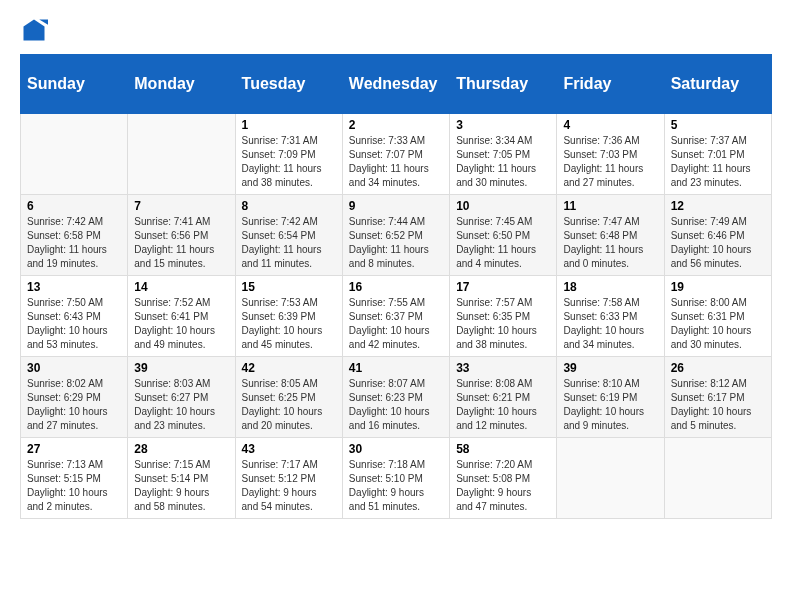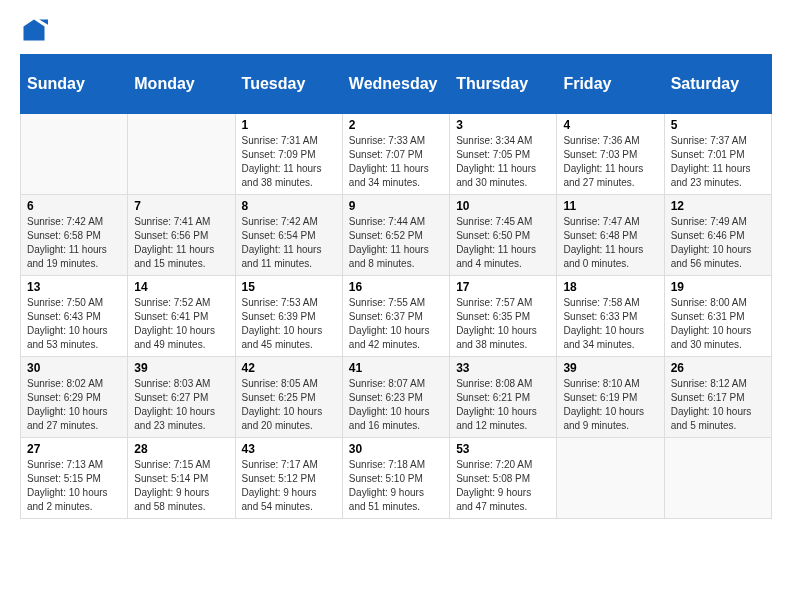--- a/index.html
+++ b/index.html
@@ -316,21 +316,21 @@
 Sunset: 5:12 PM
 Daylight: 9 hours and 54 minutes.</div>
           </td>
           <td>
             <span class="day-num">30</span>
             <div class="day-info">Sunrise: 7:18 AM
 Sunset: 5:10 PM
 Daylight: 9 hours and 51 minutes.</div>
           </td>
           <td>
-            <span class="day-num">53</span>
+            <span class="day-num">58</span>
             <div class="day-info">Sunrise: 7:20 AM
 Sunset: 5:08 PM
 Daylight: 9 hours and 47 minutes.</div>
           </td>
           <td class="empty-cell"></td>
           <td class="empty-cell"></td>
         </tr>
       </tbody>
   </table>
 </div>

